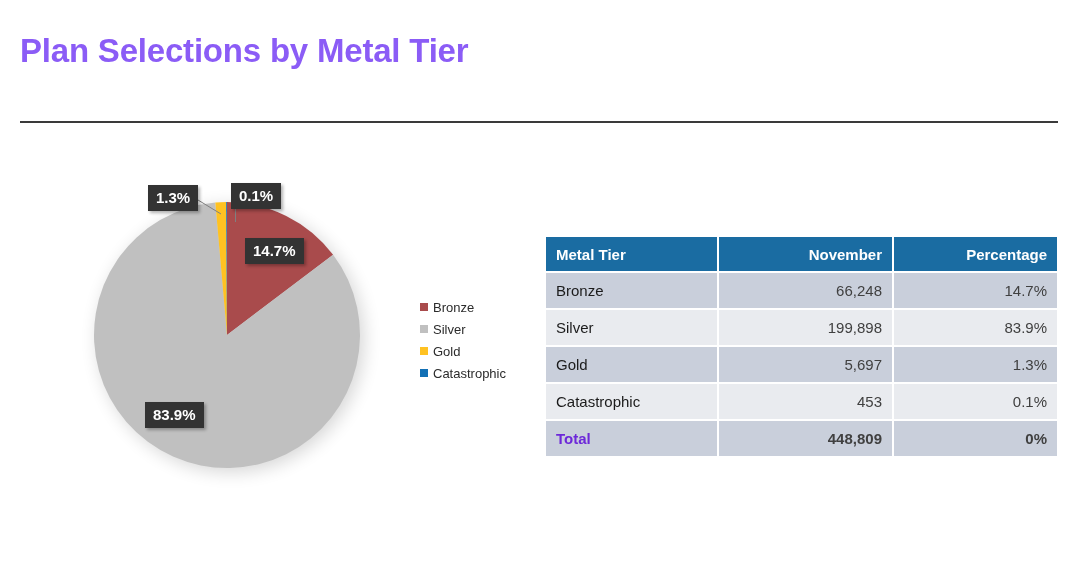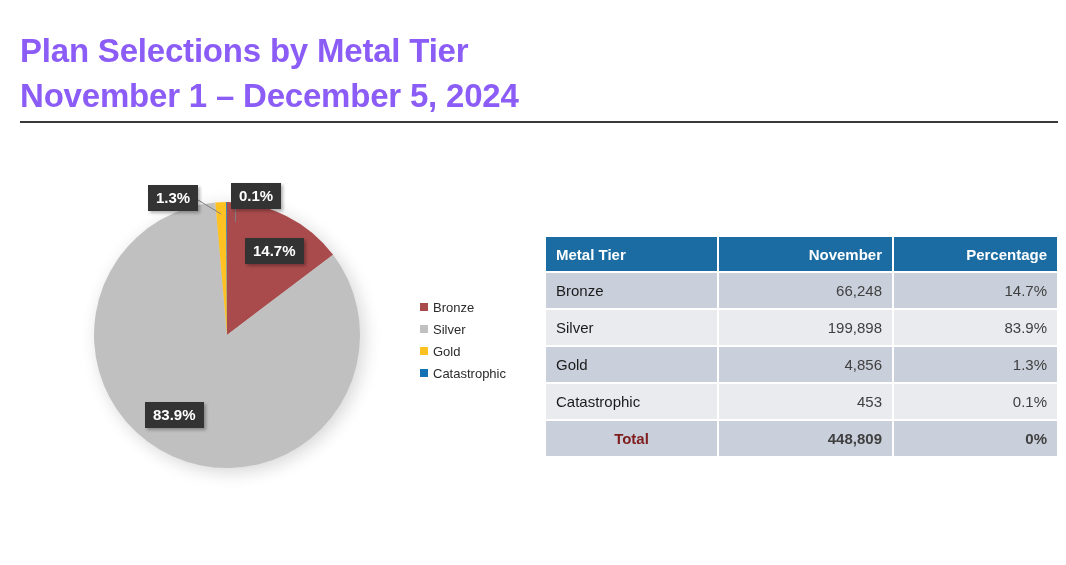--- a/index.html
+++ b/index.html
@@ -140,28 +140,27 @@
   #data-table thead th.th-num  { text-align: right; }
   #data-table tbody tr.row-odd  td { background: #c9cfdb; }
   #data-table tbody tr.row-even td { background: #e9ebef; }
   #data-table tbody tr.row-total td {
     background: #c9cfdb;
     font-weight: bold;
     border-bottom: none;
   }
   td.cell-tier { text-align: left;  color: #1b1b1b; }
   td.cell-num  { text-align: right; color: #404040; }
-  td.cell-total-label { text-align: center; color: #7f1d1d; }
+  td.cell-total-label { text-align: left; color: #6d28d9; }
 </style>
 </head>
 <body>
 
 <div id="title-block">
   <div class="title-line">Plan Selections by Metal Tier</div>
-  <div class="title-line">November 1 – December 5, 2024</div>
 </div>
 <div id="title-rule"></div>
 
 <div id="pie-area">
   <div id="pie-shadow"></div>
   <svg id="pie-svg" width="300" height="300" viewBox="0 0 300 300">
     <g id="pie-slices">
         <path d="M 147 149 L 147.00 16.00 A 133 133 0 0 1 253.11 68.81 Z" fill="#a94b4c"></path>
         <path d="M 147 149 L 253.11 68.81 A 133 133 0 1 1 135.32 16.51 Z" fill="#c0c0c0"></path>
         <path d="M 147 149 L 135.32 16.51 A 133 133 0 0 1 146.16 16.00 Z" fill="#ffc222"></path>
@@ -218,21 +217,21 @@
         <td class="cell-num">66,248</td>
         <td class="cell-num">14.7%</td>
       </tr>
       <tr class="row-even">
         <td class="cell-tier">Silver</td>
         <td class="cell-num">199,898</td>
         <td class="cell-num">83.9%</td>
       </tr>
       <tr class="row-odd">
         <td class="cell-tier">Gold</td>
-        <td class="cell-num">4,856</td>
+        <td class="cell-num">5,697</td>
         <td class="cell-num">1.3%</td>
       </tr>
       <tr class="row-even">
         <td class="cell-tier">Catastrophic</td>
         <td class="cell-num">453</td>
         <td class="cell-num">0.1%</td>
       </tr>
       <tr class="row-total">
         <td class="cell-total-label">Total</td>
         <td class="cell-num">448,809</td>

